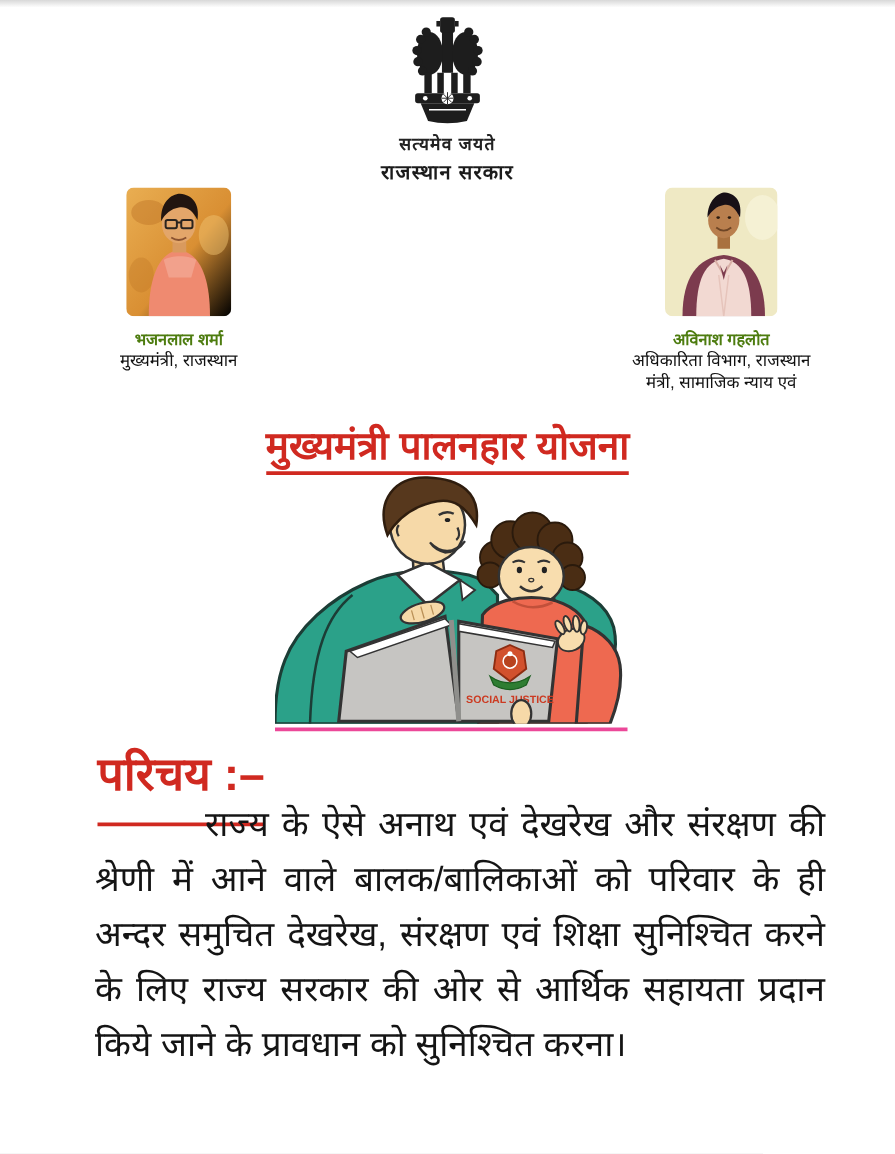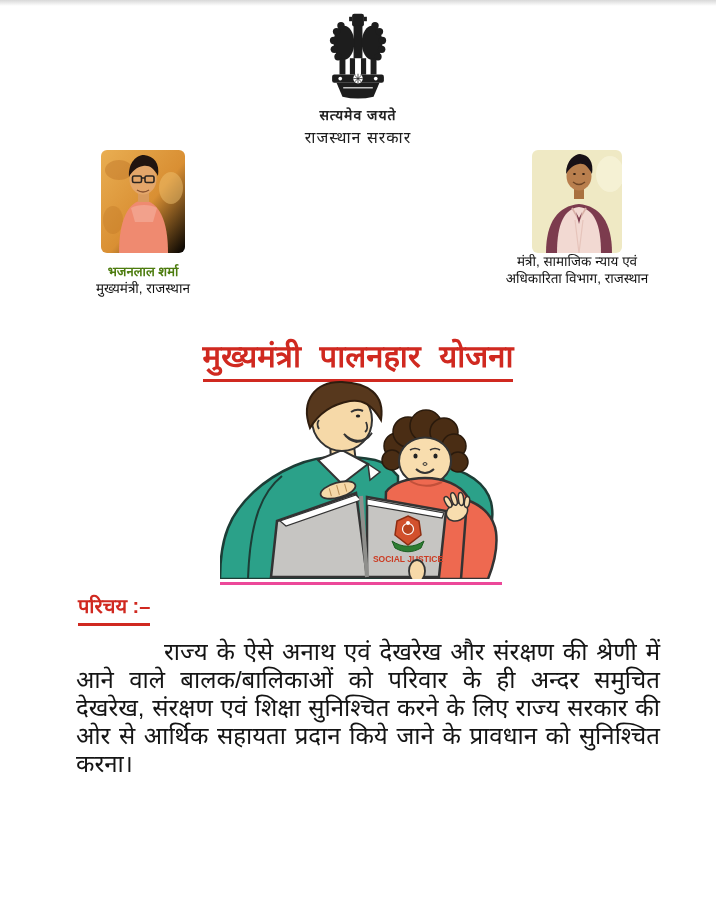--- a/index.html
+++ b/index.html
@@ -9,53 +9,53 @@
     font-family:"Liberation Sans","DejaVu Sans",sans-serif;
     color:#151515;
   }
   .scan-edge { position:absolute; top:0; left:0; right:0; height:6px;
     background:linear-gradient(#d8d8d8,#ffffff); }
 
   
   .emblem-block { position:absolute; top:10px; left:0; right:0; text-align:center; }
   .emblem-block svg { display:block; margin:0 auto; }
   .motto { font-size:14px; font-weight:bold; letter-spacing:1px; margin-top:3px; color:#222; }
-  .gov   { font-size:16px; font-weight:normal; margin-top:2px; color:#1b1b1b; letter-spacing:1px; }
+  .gov   { font-size:16px; font-weight:bold; margin-top:2px; color:#1b1b1b; letter-spacing:1px; }
 
   
   .official { position:absolute; top:150px; text-align:center; }
   .official.left  { left:48px;  width:190px; }
   .official.right { right:34px; width:210px; }
   .photo { display:block; margin:0 auto; border-radius:6px; overflow:hidden; }
   .off-name { font-size:13px; font-weight:bold; margin-top:9px; color:#4d7c0f; }
   .off-role { font-size:13.5px; font-weight:normal; line-height:17px; color:#111; }
 
   
   .doc-title { position:absolute; top:334px; left:0; right:0; text-align:center; }
   .doc-title span {
     font-size:31px; font-weight:bold; color:#d02920;
-    border-bottom:3px solid #d02920; padding-bottom:3px;font-family:Liberation Mono, monospace;
+    border-bottom:3px solid #d02920; padding-bottom:3px;
   }
   .section-heading { position:absolute; top:592px; left:78px; }
   .section-heading span {
-    font-size:20px; font-weight:bold; color:#d02920;
-    border-bottom:3px solid #d02920; padding-bottom:6px;
+    font-size:37px; font-weight:bold; color:#d02920;
+    border-bottom:3px solid #d02920; padding-bottom:18px;
   }
 
   
   .illustration {
     position:absolute; top:380px; left:220px; width:282px; height:202px;
     border-bottom:3px solid #ec4899;
   }
   .illustration svg { display:block; width:282px; height:199px; }
 
   
   .body-text {
     position:absolute; top:638px; left:76px; width:584px; margin:0;
-    font-size:24px; line-height:28px; text-align:justify;
+    font-size:28px; line-height:44px; text-align:justify;
     text-indent:88px; color:#141414;
   }
 </style>
 </head>
 <body>
 
 <div class="page">
   <div class="scan-edge"></div>
 
   <div class="emblem-block">
@@ -155,22 +155,23 @@
       <path d="M44,62 L47,68 L50,62 L47,74 Z" fill="#7c3b4e"></path>
 
       <rect x="42" y="38" width="10" height="11" fill="#a9713f"></rect>
 
       <ellipse cx="47" cy="26" rx="12.5" ry="14.5" fill="#b97f4e"></ellipse>
       <path d="M34,24 C34,10 43,4 48,4 C57,5 62,12 60,24 C56,16 52,13 47,14 C41,15 37,19 34,24 Z" fill="#181016"></path>
       <path d="M41,32 Q47,37 53,32" fill="none" stroke="#6e4526" stroke-width="1.4"></path>
       <ellipse cx="42.5" cy="24" rx="1.4" ry="1.1" fill="#2c1c10"></ellipse>
       <ellipse cx="51.5" cy="24" rx="1.4" ry="1.1" fill="#2c1c10"></ellipse>
     </svg>
+    <div class="off-name">अविनाश गहलोत</div>
+    <div class="off-role">अधिकारिता विभाग, राजस्थान</div>
     <div class="off-role">मंत्री, सामाजिक न्याय एवं</div>
-    <div class="off-role">अधिकारिता विभाग, राजस्थान</div>
   </div>
 
   <div class="doc-title">
     <span>मुख्यमंत्री पालनहार योजना</span>
   </div>
 
   <div class="illustration">
     <svg viewBox="0 0 282 199">
 
       <path d="M155,80 C125,74 96,76 74,86 C44,99 18,122 8,148 C2,163 0,182 0,199 L178,199 L178,96 C171,88 164,82 155,80 Z" fill="#2ba189" stroke="#1c3d36" stroke-width="2.5"></path>

